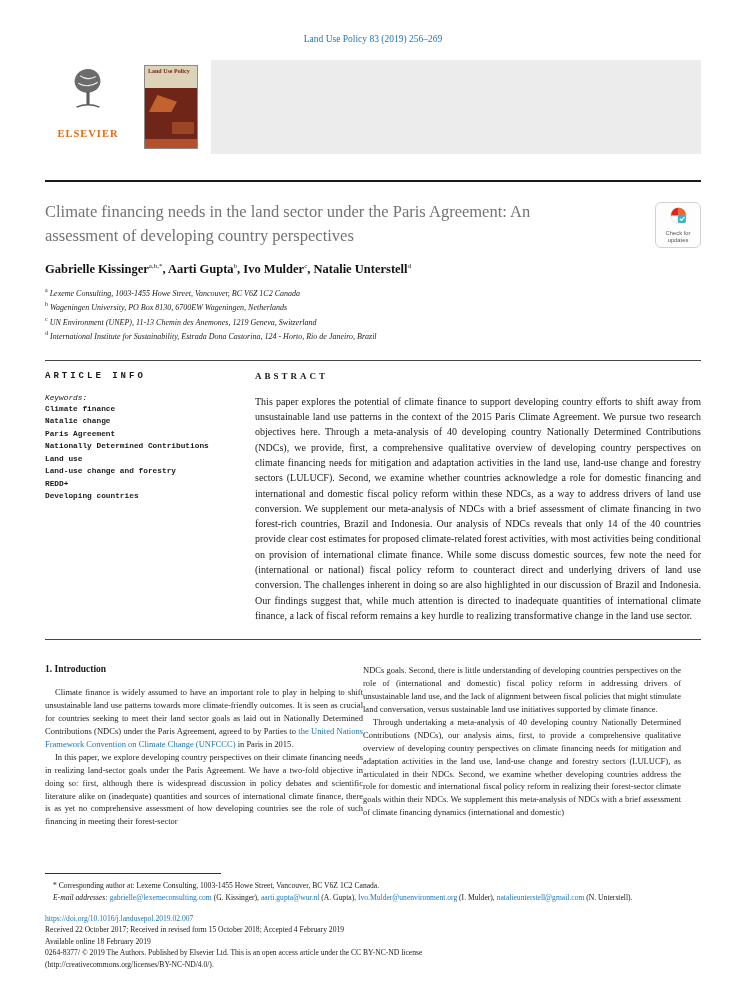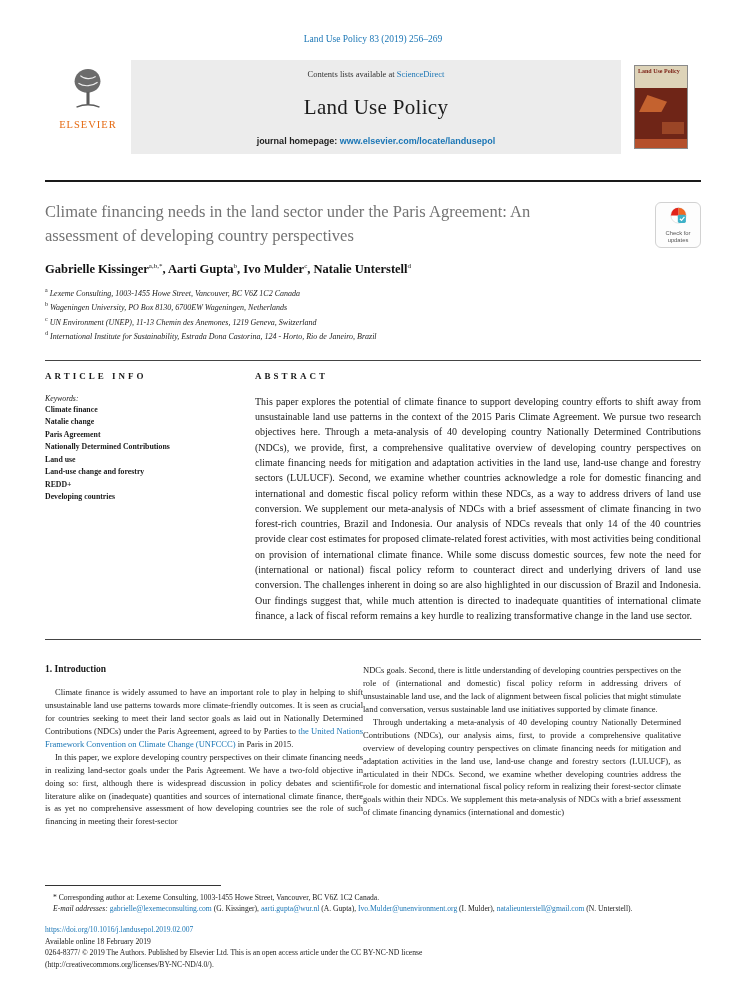--- a/index.html
+++ b/index.html
@@ -4,21 +4,21 @@
 <style>
   * { margin:0; padding:0; box-sizing:border-box; }
   html,body { background:#fff; }
   body { width:746px; font-family:"Liberation Serif","DejaVu Serif",serif; color:#1a1a1a; }
   .page { position:relative; width:746px; height:1000px; background:#fff; overflow:hidden; }
 
   .journal-ref { padding-top:34px; text-align:center; font-size:9.5px; color:#1b76b5; }
 
   .header-band { display:flex; margin:16px 45px 0; height:94px; background:#ececec; }
   .logo-col { width:86px; background:#fff; display:flex; flex-direction:column; align-items:center; justify-content:flex-start; padding-top:7px; }
-  .elsevier-word { font-size:10.5px; color:#e56a12; letter-spacing:1px; margin-top:8px; font-weight:normal; }
+  .elsevier-word { font-size:10.5px; color:#e56a12; letter-spacing:1px; margin-top:17px; font-weight:bold; }
   .center-col { flex:1; display:flex; flex-direction:column; justify-content:space-between; text-align:center; padding:9px 4px 8px; }
   .contents-line { font-size:8.5px; color:#333; }
   .journal-name { font-size:21px; color:#1c1c1c; letter-spacing:0.3px; }
   .homepage-line { font-size:9px; font-family:"Liberation Sans",sans-serif; font-weight:bold; color:#222; }
   .cover-col { width:80px; background:#fff; display:flex; align-items:flex-start; justify-content:center; padding-top:5px; }
   .cover { width:54px; height:84px; border:1px solid #8a8a8a; display:flex; flex-direction:column; }
   .cover-top { height:22px; background:#ddd3b8; color:#7a1f14; font-size:6px; font-weight:bold; padding:2px 3px; line-height:1.2; }
   .cover-img { flex:1; position:relative; background:#6f2517; }
   .cover-shape1 { position:absolute; left:4px; top:7px; width:28px; height:17px; background:#c4622f; clip-path:polygon(0 100%,30% 0,100% 40%,80% 100%); }
   .cover-shape2 { position:absolute; right:3px; bottom:5px; width:22px; height:12px; background:#9a4526; }
@@ -30,21 +30,21 @@
   .title { font-size:16.5px; font-weight:400; line-height:1.45; color:#737373; max-width:560px; }
   .check-badge { position:absolute; right:0; top:2px; width:46px; border:1px solid #d2d2d2; border-radius:6px; background:#fdfdfd; padding:4px 2px 3px; text-align:center; cursor:pointer; }
   .badge-text { font-size:5.8px; line-height:1.2; color:#555; font-family:"Liberation Sans",sans-serif; margin-top:2px; }
 
   .authors { margin:14px 45px 0; font-size:12.5px; font-weight:bold; color:#111; }
   .authors sup { font-size:7px; font-weight:normal; }
   .affiliations { margin:9px 45px 0; font-size:8px; font-style:italic; line-height:1.6; color:#222; }
   .affiliations sup { font-style:normal; font-size:6px; margin-right:2px; }
 
   .info-abstract { display:flex; margin:16px 45px 0; border-top:1px solid #444; border-bottom:1px solid #444; padding:10px 0 16px; }
-  .info-col { width:170px; margin-right:40px; flex-shrink:0; }
+  .info-col { width:170px; margin-right:40px; flex-shrink:0;font-family:Liberation Mono, monospace; }
   .abstract-col { flex:1; }
   .sec-head { font-size:9px; font-weight:bold; letter-spacing:3px; color:#1a1a1a; margin-bottom:13px; }
   .kw-label { font-size:7.8px; font-style:italic; margin-bottom:1px; }
   .keyword { font-size:7.8px; font-weight:bold; line-height:1.6; }
   .abstract-text { font-size:10px; font-weight:normal; line-height:1.53; text-align:justify; color:#191919; }
 
   .body-cols { display:flex; margin:24px 45px 0; }
   .body-col { width:318px; }
   .intro-head { font-size:9.5px; font-weight:bold; margin-bottom:12px; }
   .body-col p { font-size:8.5px; line-height:1.52; text-align:justify; color:#1c1c1c; }
@@ -69,25 +69,20 @@
   <div class="header-band">
     <div class="logo-col">
       <svg width="40" height="44" viewBox="0 0 40 46">
         <path d="M20 2 C12 2 6 8 6 15 C6 22 12 27 19 27 C27 27 33 22 33 15 C33 8 28 2 20 2 Z" fill="#6b6b6b"></path>
         <path d="M12 9 C16 13 24 13 28 10" stroke="#ececec" stroke-width="1.2" fill="none"></path>
         <path d="M10 17 C16 21 25 20 30 16" stroke="#ececec" stroke-width="1.2" fill="none"></path>
         <rect x="18.4" y="26" width="3.2" height="13" fill="#5a5a5a"></rect>
         <path d="M8 42 Q20 37 32 42" stroke="#5a5a5a" stroke-width="1.5" fill="none"></path>
       </svg>
       <div class="elsevier-word">ELSEVIER</div>
-    </div>
-    <div class="center-col">
-      <div class="contents-line"><span>Contents lists available at </span><a class="link">ScienceDirect</a></div>
-      <div class="journal-name">Land Use Policy</div>
-      <div class="homepage-line"><span>journal homepage: </span><a class="link">www.elsevier.com/locate/landusepol</a></div>
     </div>
     <div class="cover-col">
       <div class="cover">
         <div class="cover-top">Land Use Policy</div>
         <div class="cover-img">
           <div class="cover-shape1"></div>
           <div class="cover-shape2"></div>
         </div>
         <div class="cover-bottom"></div>
       </div>
@@ -151,19 +146,20 @@
       <p class="indent">Through undertaking a meta-analysis of 40 developing country Nationally Determined Contributions (NDCs), our analysis aims, first, to provide a comprehensive qualitative overview of developing country perspectives on climate financing needs for mitigation and adaptation activities in the land use, land-use change and forestry sectors (LULUCF), as articulated in their NDCs. Second, we examine whether developing countries address the role for domestic and international fiscal policy reform in realizing their forest-sector climate goals within their NDCs. We supplement this meta-analysis of NDCs with a brief assessment of climate financing dynamics (international and domestic)</p>
     </div>
   </div>
 
   <div class="footer">
     <div class="fn-rule"></div>
     <p class="fn first"><span>* </span><span>Corresponding author at: Lexeme Consulting, 1003-1455 Howe Street, Vancouver, BC V6Z 1C2 Canada.</span></p>
     <p class="fn first"><span class="lbl">E-mail addresses: </span><a class="link">gabrielle@lexemeconsulting.com</a><span> (G. Kissinger), </span><a class="link">aarti.gupta@wur.nl</a><span> (A. Gupta), </span><a class="link">Ivo.Mulder@unenvironment.org</a><span> (I. Mulder), </span><a class="link">natalieunterstell@gmail.com</a><span> (N. Unterstell).</span></p>
     <div class="pub-block">
       <div><a class="link">https://doi.org/10.1016/j.landusepol.2019.02.007</a></div>
+      <div>Received 22 October 2017; Received in revised form 15 October 2018; Accepted 4 February 2019</div>
       <div>Available online 18 February 2019</div>
       <div>0264-8377/ © 2019 The Authors. Published by Elsevier Ltd. This is an open access article under the CC BY-NC-ND license</div>
       <div>(http://creativecommons.org/licenses/BY-NC-ND/4.0/).</div>
     </div>
   </div>
 
 </div>
 
 </body></html>

